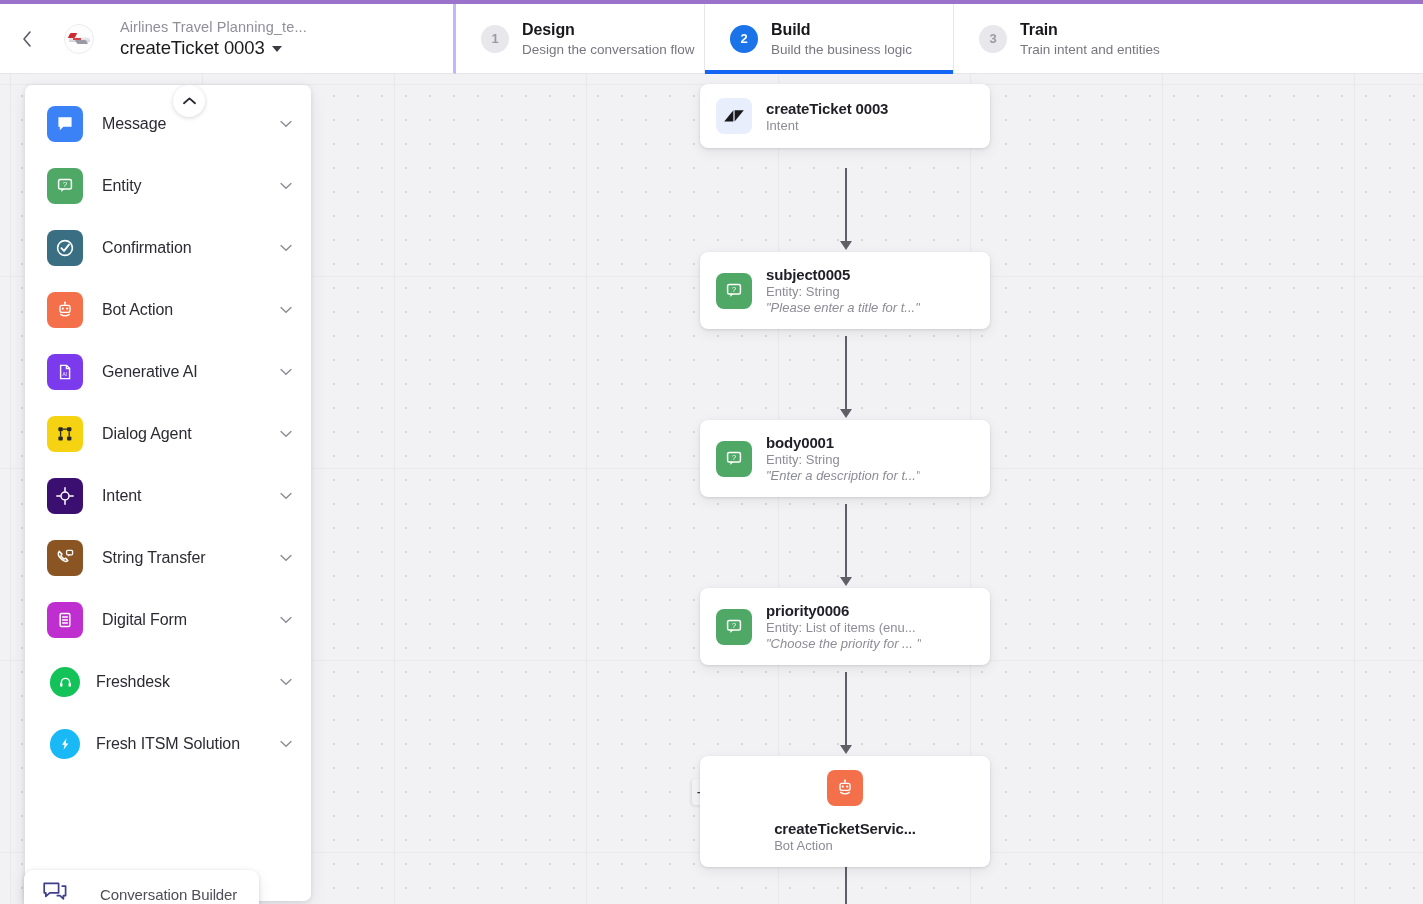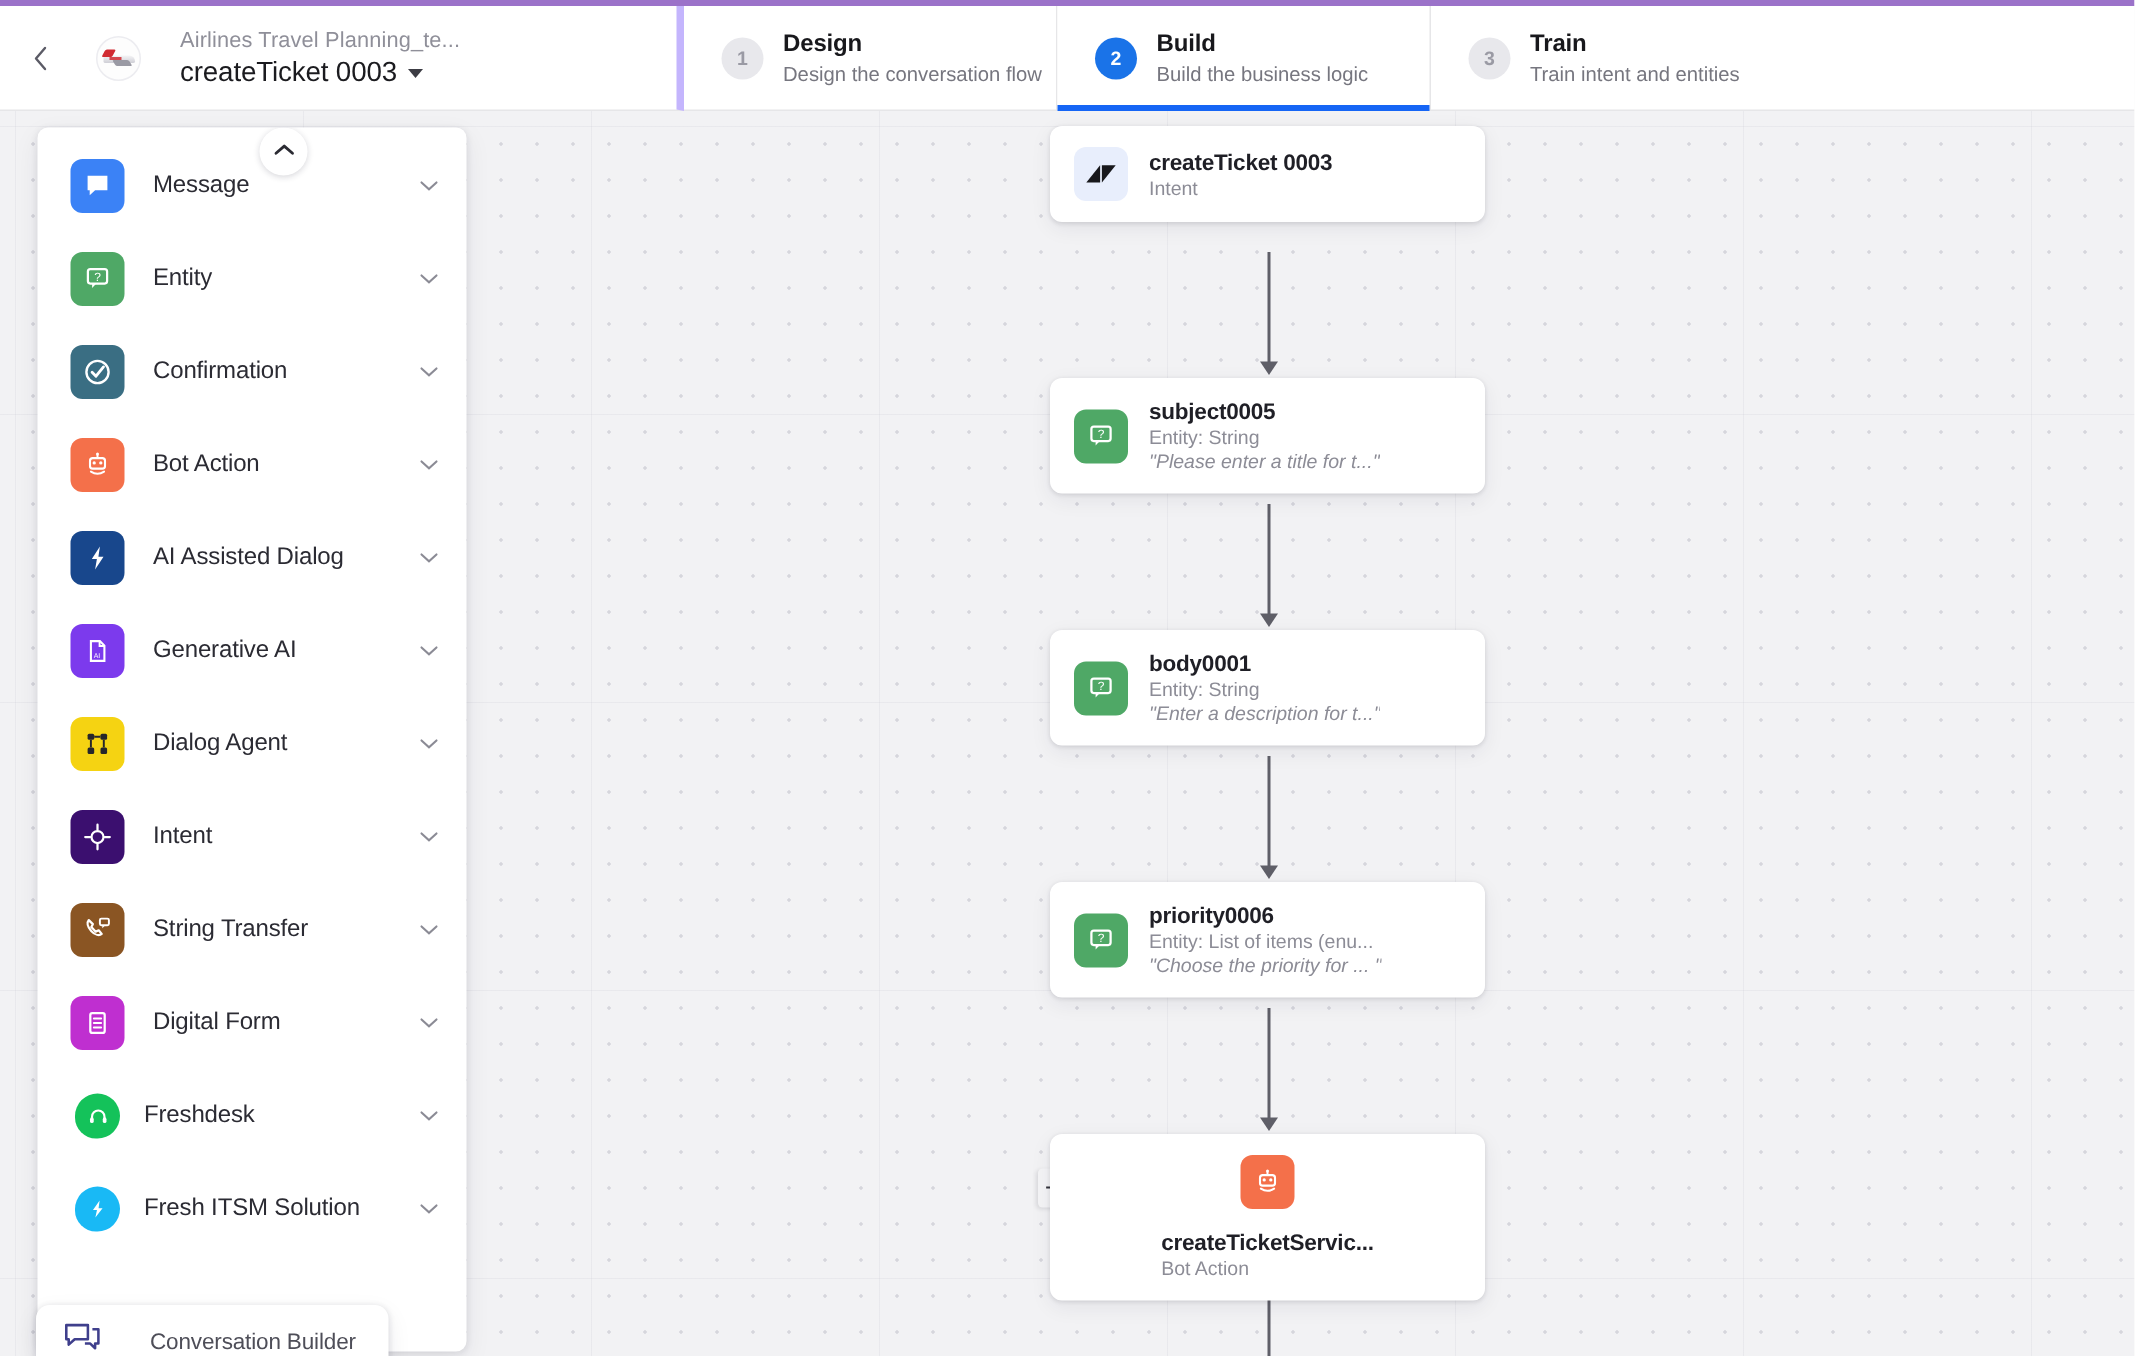--- a/index.html
+++ b/index.html
@@ -23,21 +23,21 @@
     position: absolute; top: 4px; left: 0; width: 1423px; height: 70px;
     background: #ffffff;
     display: flex; align-items: stretch;
     z-index: 30;
   }
   .header-left {
     width: 456px; flex: 0 0 456px;
     display: flex; align-items: center; gap: 26px;
     padding-left: 16px;
     border-bottom: 1px solid #e6e6e8;
-    border-right: 5px solid #c4b5fd;
+    border-right: 3px solid #c4b5fd;
   }
   .back-arrow {
     width: 22px; height: 30px; flex: 0 0 22px;
     display: flex; align-items: center; justify-content: center;
     cursor: pointer; color: #5b5b66;
   }
   .back-arrow svg { display:block; }
   .bot-logo {
     width: 30px; height: 30px; flex: 0 0 30px;
     border-radius: 50%;
@@ -334,33 +334,20 @@
             </svg>
           </div>
           <div class="pal-label">Bot Action</div>
           <div class="chev">
             <svg width="12" height="8" viewBox="0 0 12 8">
                 <path d="M1 1.6 L6 6.2 L11 1.6" stroke="#8b8b95" stroke-width="1.4" fill="none" stroke-linecap="round"></path>
               </svg>
           </div>
         </div>
 
-        <div class="pal-item">
-          <div class="pal-icon" style="background:#18478c">
-            <svg width="20" height="20" viewBox="0 0 20 20">
-                <path d="M11.6 2.4 L6.2 10.6h3.4L8.4 17.6 14 9.2h-3.4z" fill="#fff"></path>
-              </svg>
-          </div>
-          <div class="pal-label">AI Assisted Dialog</div>
-          <div class="chev">
-            <svg width="12" height="8" viewBox="0 0 12 8">
-                <path d="M1 1.6 L6 6.2 L11 1.6" stroke="#8b8b95" stroke-width="1.4" fill="none" stroke-linecap="round"></path>
-              </svg>
-          </div>
-        </div>
 
         <div class="pal-item">
           <div class="pal-icon" style="background:#7c3aed">
             <svg width="20" height="20" viewBox="0 0 20 20">
               <path d="M5.6 3.4h6l3 3v10.2H5.6z" fill="none" stroke="#fff" stroke-width="1.4"></path>
               <path d="M11.4 3.4v3.2h3.2" fill="none" stroke="#fff" stroke-width="1.3"></path>
               <text x="9.6" y="14.4" font-size="4.6" fill="#fff" text-anchor="middle" font-family="Liberation Sans">AI</text>
             </svg>
           </div>
           <div class="pal-label">Generative AI</div>

